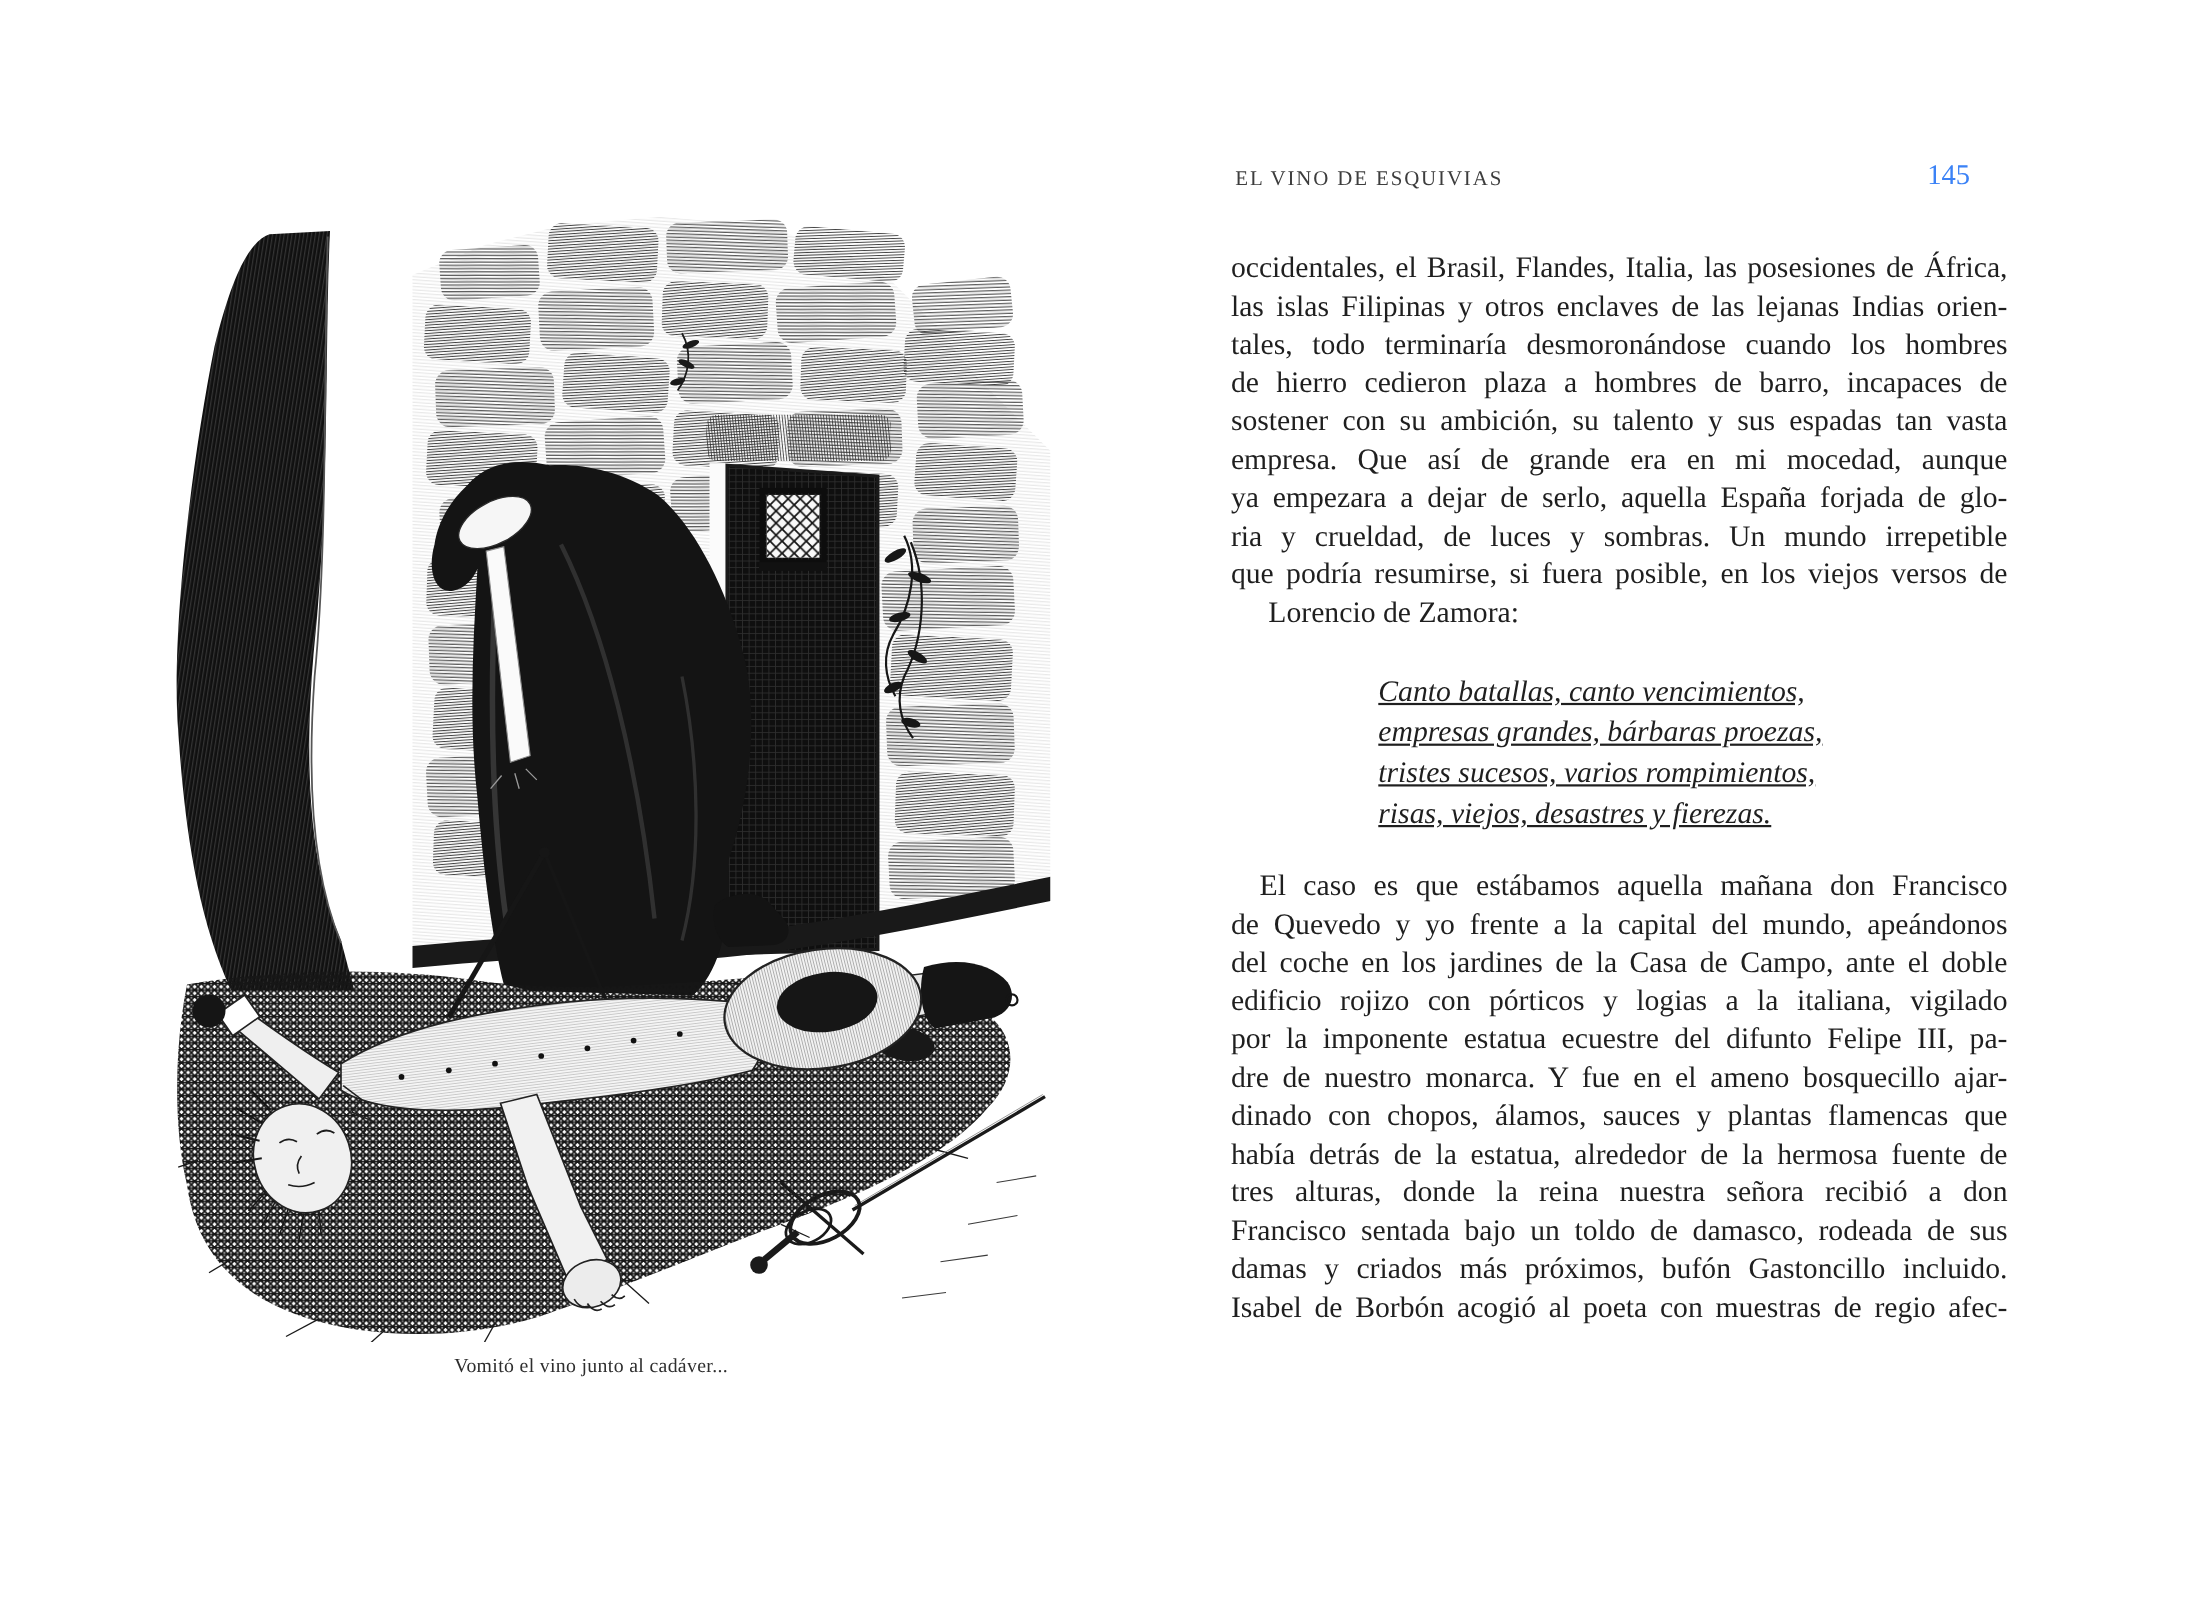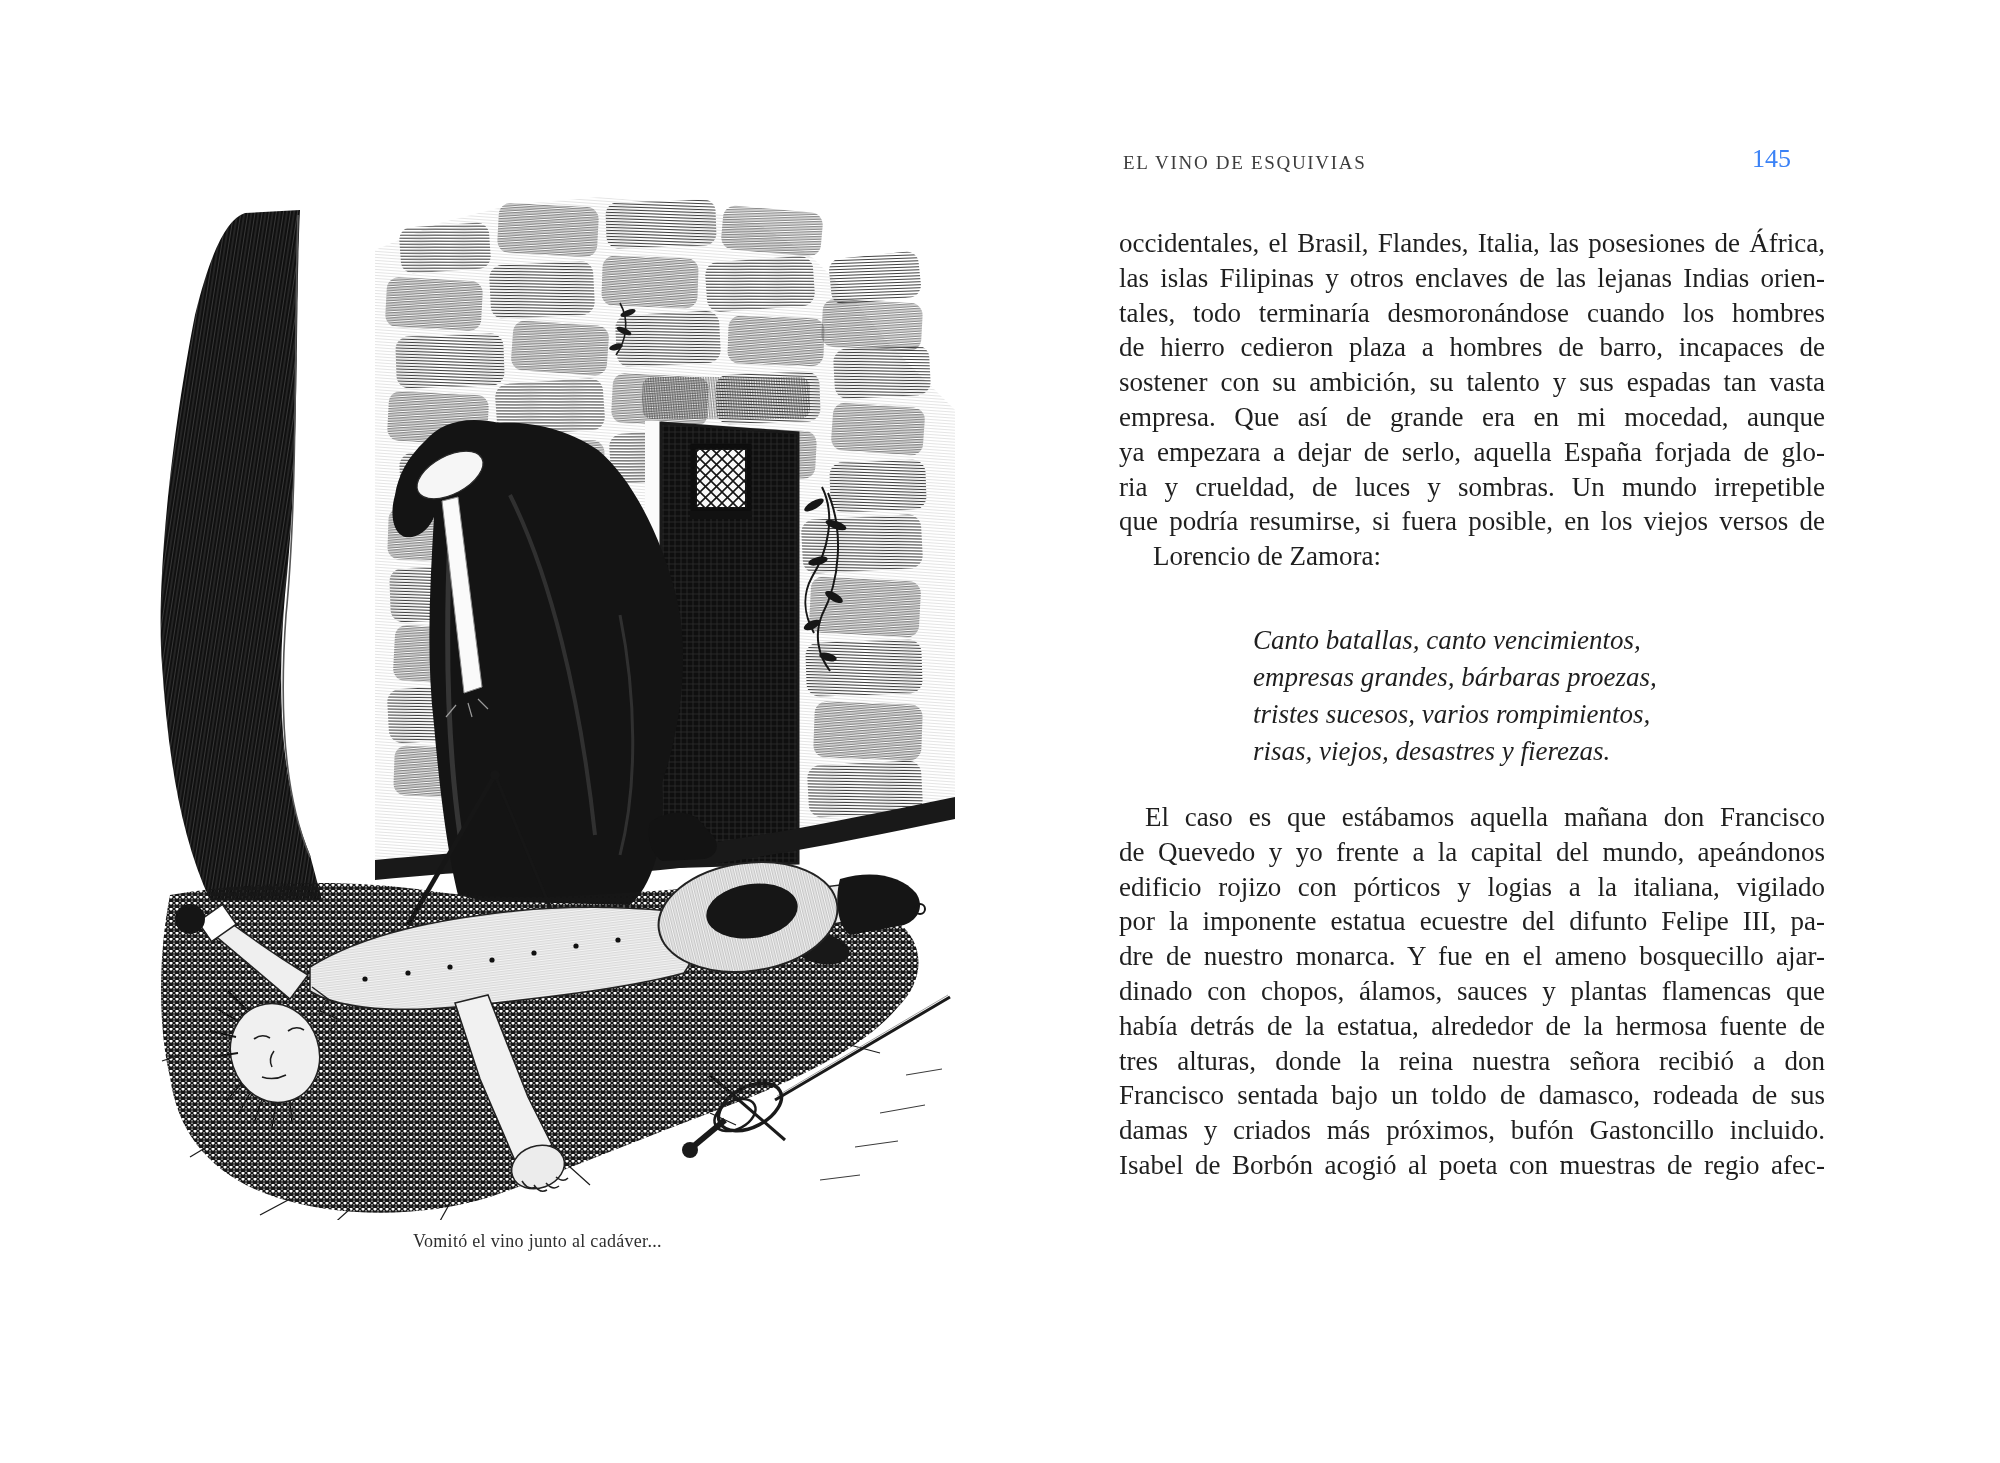--- a/index.html
+++ b/index.html
@@ -18,21 +18,21 @@
   }
   .page-number { position:absolute; left:1752px; top:144px; font-size:26px; color:#3b82f6; }
   .text-column {
     position:absolute; left:1119px; top:226px; width:706px;
     font-size:27px; line-height:34.8px; color:#1f1f1f;
   }
   .paragraph { margin:0; }
   .line { text-align:justify; text-align-last:justify; }
   .line.no-just { text-align-last:left;margin-left:34px; }
   .line.indent { text-indent:26px; }
-  .paragraph.verse { margin:48px 0 30px 134px; font-style:italic; line-height:37px; }
+  .paragraph.verse { margin:36px 0 30px 134px; font-style:italic; line-height:37px;text-decoration:underline; }
   .paragraph.verse .line { text-align:left; text-align-last:left; }
 </style>
 </head>
 <body>
 
 <div class="spread">
 
   <svg class="illustration" viewBox="0 0 805 1025" xmlns="http://www.w3.org/2000/svg">
     <defs>
       <pattern id="stoneA" width="6" height="6" patternUnits="userSpaceOnUse" patternTransform="rotate(4)">
@@ -295,20 +295,21 @@
       </div>
       <div class="paragraph verse">
         <div class="line">Canto batallas, canto vencimientos,</div>
         <div class="line">empresas grandes, bárbaras proezas,</div>
         <div class="line">tristes sucesos, varios rompimientos,</div>
         <div class="line">risas, viejos, desastres y fierezas.</div>
       </div>
       <div class="paragraph prose">
         <div class="line indent">El caso es que estábamos aquella mañana don Francisco</div>
         <div class="line">de Quevedo y yo frente a la capital del mundo, apeándonos</div>
+        <div class="line">del coche en los jardines de la Casa de Campo, ante el doble</div>
         <div class="line">edificio rojizo con pórticos y logias a la italiana, vigilado</div>
         <div class="line">por la imponente estatua ecuestre del difunto Felipe III, pa-</div>
         <div class="line">dre de nuestro monarca. Y fue en el ameno bosquecillo ajar-</div>
         <div class="line">dinado con chopos, álamos, sauces y plantas flamencas que</div>
         <div class="line">había detrás de la estatua, alrededor de la hermosa fuente de</div>
         <div class="line">tres alturas, donde la reina nuestra señora recibió a don</div>
         <div class="line">Francisco sentada bajo un toldo de damasco, rodeada de sus</div>
         <div class="line">damas y criados más próximos, bufón Gastoncillo incluido.</div>
         <div class="line">Isabel de Borbón acogió al poeta con muestras de regio afec-</div>
       </div>

